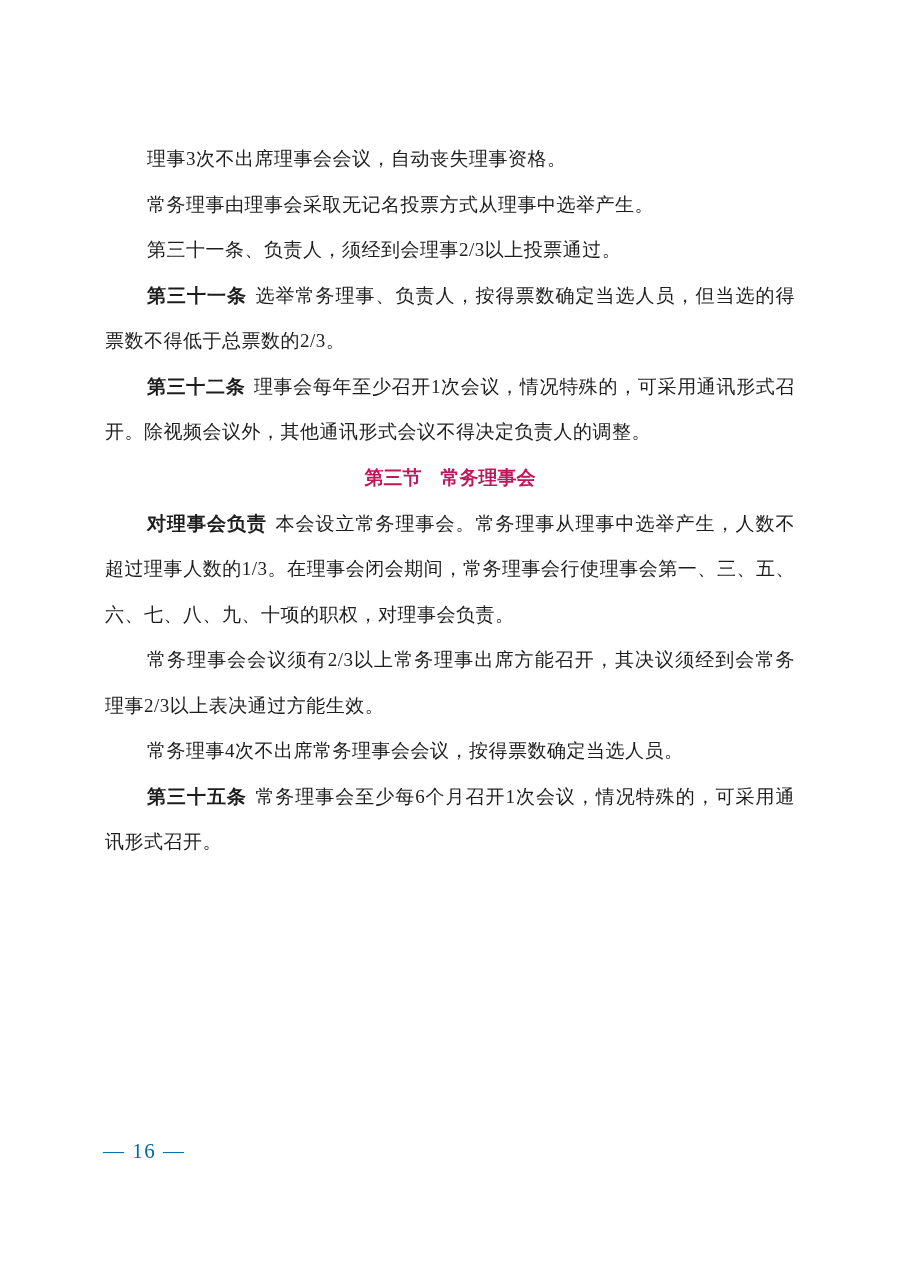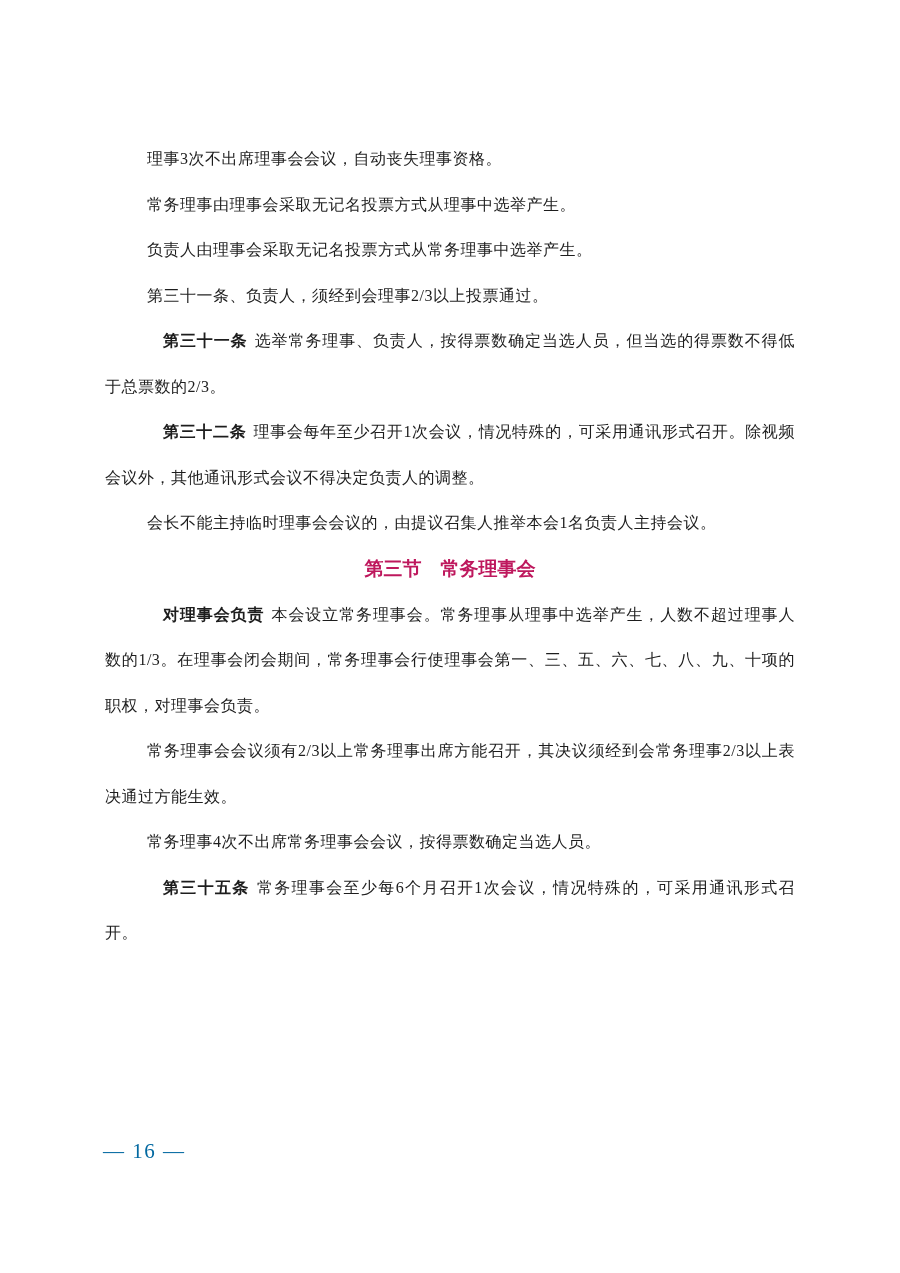--- a/index.html
+++ b/index.html
@@ -13,28 +13,28 @@
     overflow: hidden;
   }
   .content {
     position: absolute;
     left: 105px;
     top: 136px;
     width: 690px;
   }
   .para {
     margin: 0;
-    font-size: 16px;
+    font-size: 19px;
     line-height: 45.5px;
     text-align: justify;
     text-indent: 42px;
     letter-spacing: 0.5px;
   }
   .term { font-weight: bold; }
-  .term:not(:empty) { margin-right: 0.45em; margin-left: 16px; }
+  .term:not(:empty) { margin-right: 0.45em; }
   .section-heading {
     font-family: "Liberation Sans", "DejaVu Sans", sans-serif;
     font-weight: bold;
     font-size: 19px;
     line-height: 46px;
     text-align: center;
     color: #be185d;
   }
   .footer {
     position: absolute;
@@ -46,25 +46,23 @@
   }
 </style>
 </head>
 <body>
 
 <div class="page">
   <div class="content">
 
     <p class="para"><span class="term"></span><span>理事3次不出席理事会会议，自动丧失理事资格。</span></p>
     <p class="para"><span class="term"></span><span>常务理事由理事会采取无记名投票方式从理事中选举产生。</span></p>
-    <p class="para"><span class="term"></span><span>负责人由理事会采取无记名投票方式从常务理事中选举产生。</span></p>
     <p class="para"><span class="term"></span><span>第三十一条、负责人，须经到会理事2/3以上投票通过。</span></p>
     <p class="para"><span class="term">第三十一条</span><span>选举常务理事、负责人，按得票数确定当选人员，但当选的得票数不得低于总票数的2/3。</span></p>
     <p class="para"><span class="term">第三十二条</span><span>理事会每年至少召开1次会议，情况特殊的，可采用通讯形式召开。除视频会议外，其他通讯形式会议不得决定负责人的调整。</span></p>
-    <p class="para"><span class="term"></span><span>会长不能主持临时理事会会议的，由提议召集人推举本会1名负责人主持会议。</span></p>
 
     <div class="section-heading">第三节　常务理事会</div>
 
     <p class="para"><span class="term">对理事会负责</span><span>本会设立常务理事会。常务理事从理事中选举产生，人数不超过理事人数的1/3。在理事会闭会期间，常务理事会行使理事会第一、三、五、六、七、八、九、十项的职权，对理事会负责。</span></p>
     <p class="para"><span class="term"></span><span>常务理事会会议须有2/3以上常务理事出席方能召开，其决议须经到会常务理事2/3以上表决通过方能生效。</span></p>
     <p class="para"><span class="term"></span><span>常务理事4次不出席常务理事会会议，按得票数确定当选人员。</span></p>
     <p class="para"><span class="term">第三十五条</span><span>常务理事会至少每6个月召开1次会议，情况特殊的，可采用通讯形式召开。</span></p>
 
   </div>
 

